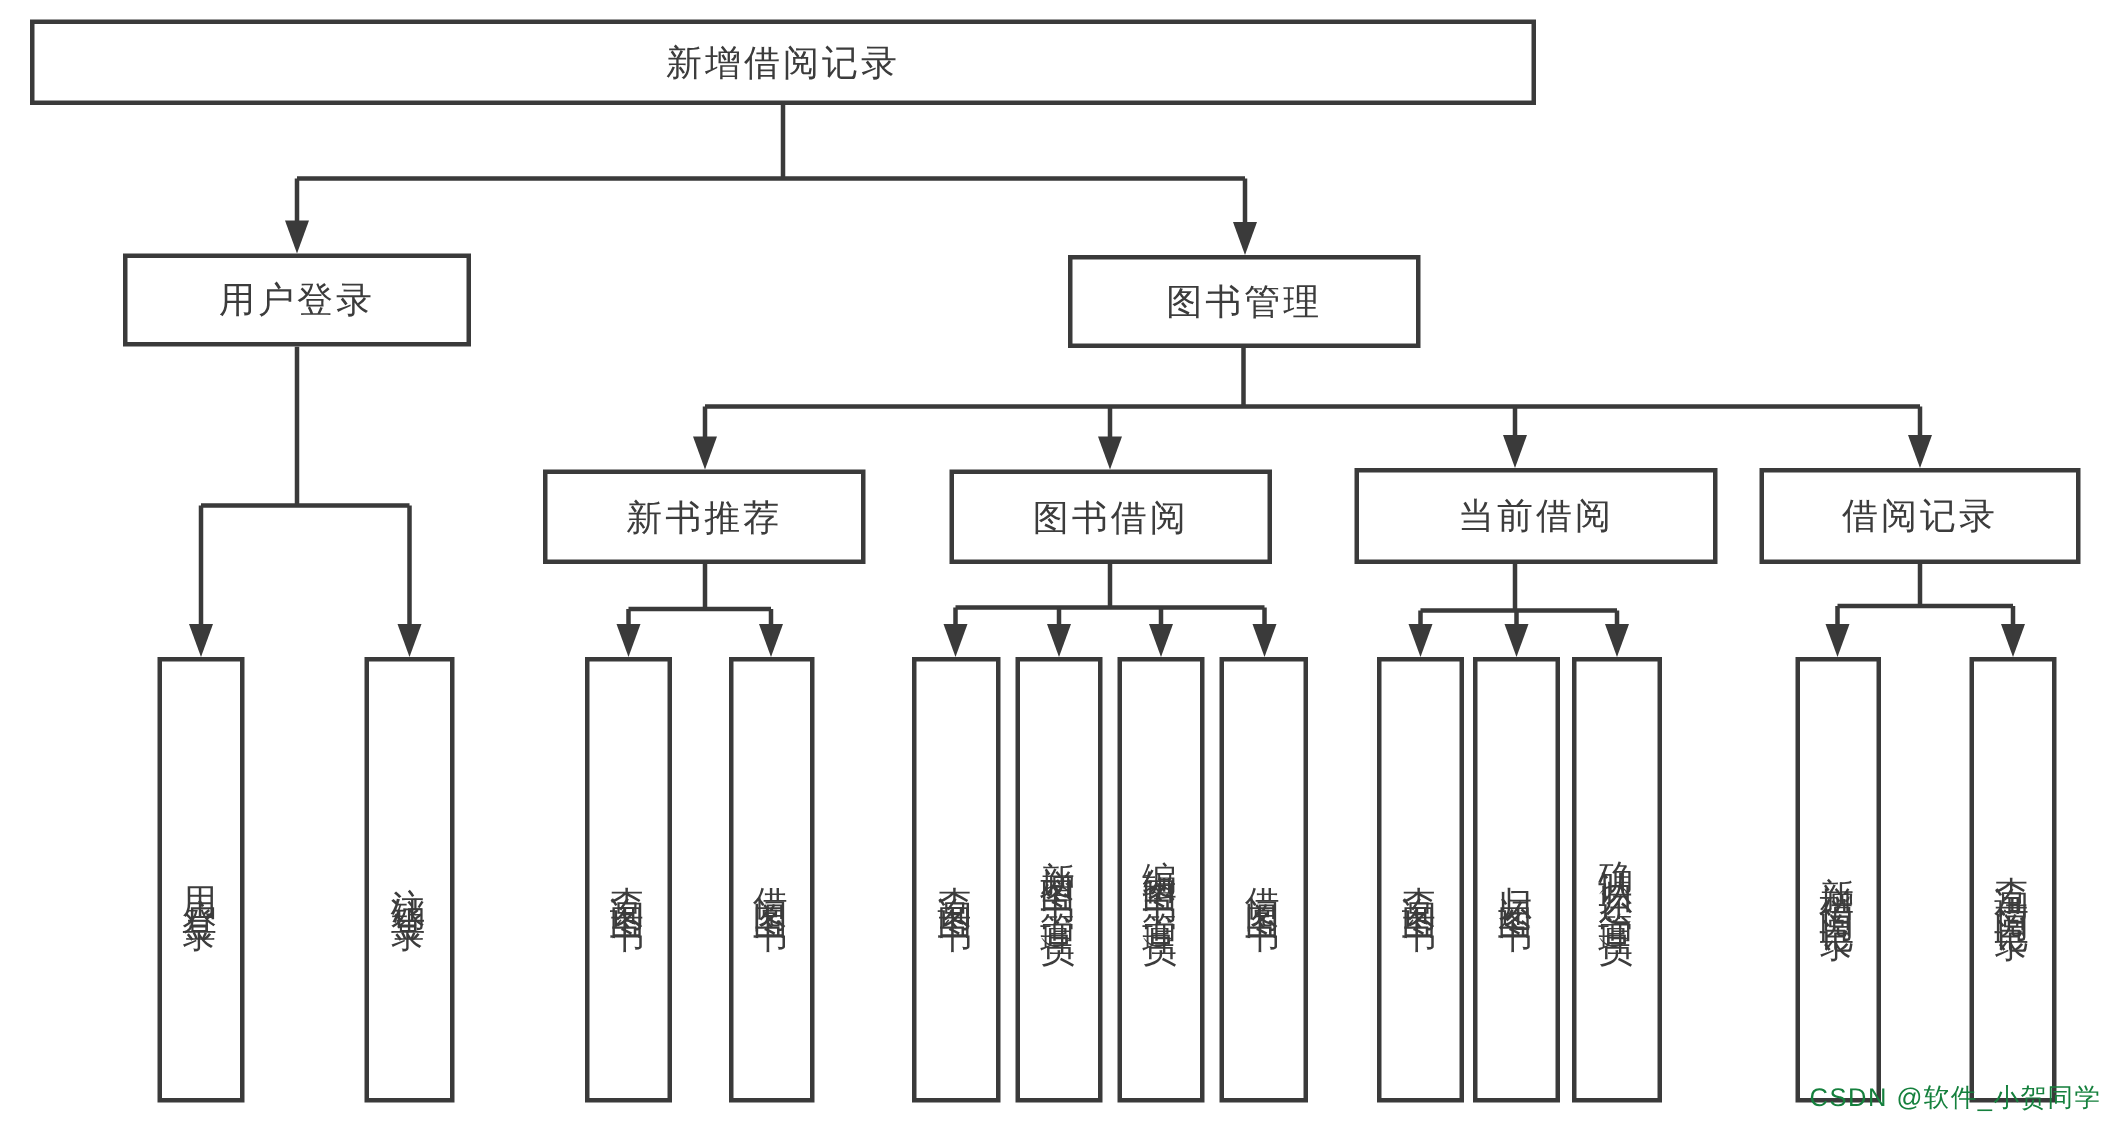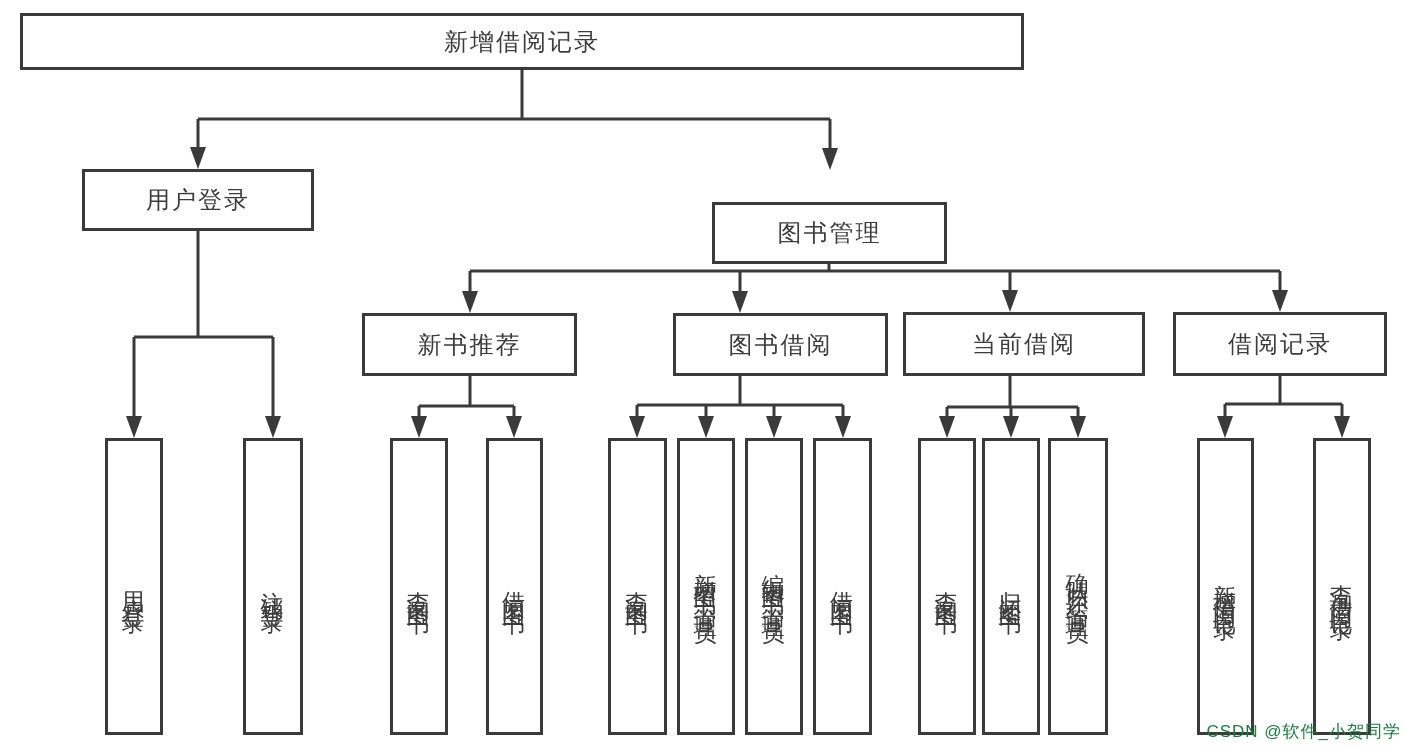--- a/index.html
+++ b/index.html
@@ -30,23 +30,23 @@
   .leaf span{
     writing-mode:vertical-rl;
     text-orientation:mixed;
     font-size:23px;
     letter-spacing:7px;
     white-space:nowrap;
   }
   
   .n-root{left:20px;top:13px;width:1004px;height:57px;}
   .n-login{left:82px;top:169px;width:232px;height:62px;}
-  .n-mgmt{left:712px;top:170px;width:235px;height:62px;margin-top:32px;}
+  .n-mgmt{left:712px;top:170px;width:235px;height:62px;}
   .n-g0{left:362px;top:313px;width:215px;height:63px;text-align:center;}
-  .n-g1{left:633px;top:313px;width:215px;height:63px;margin-left:40px;}
+  .n-g1{left:633px;top:313px;width:215px;height:63px;}
   .n-g2{left:903px;top:312px;width:242px;height:64px;}
   .n-g3{left:1173px;top:312px;width:214px;height:64px;}
   
   .leaf{top:438px;height:297px;}
   .l-a1{left:105px;width:58px;}
   .l-a2{left:243px;width:60px;}
   .l-b1{left:390px;width:58px;}
   .l-b2{left:486px;width:57px;}
   .l-c1{left:608px;width:59px;}
   .l-c2{left:677px;width:58px;}

